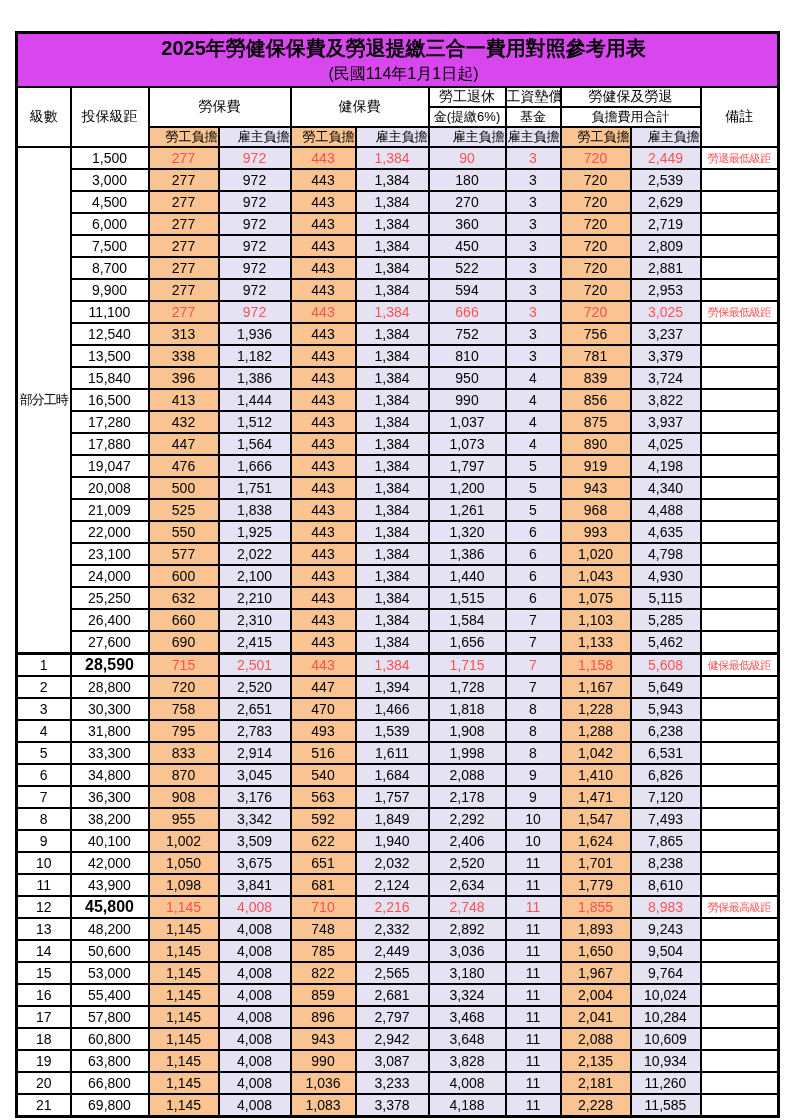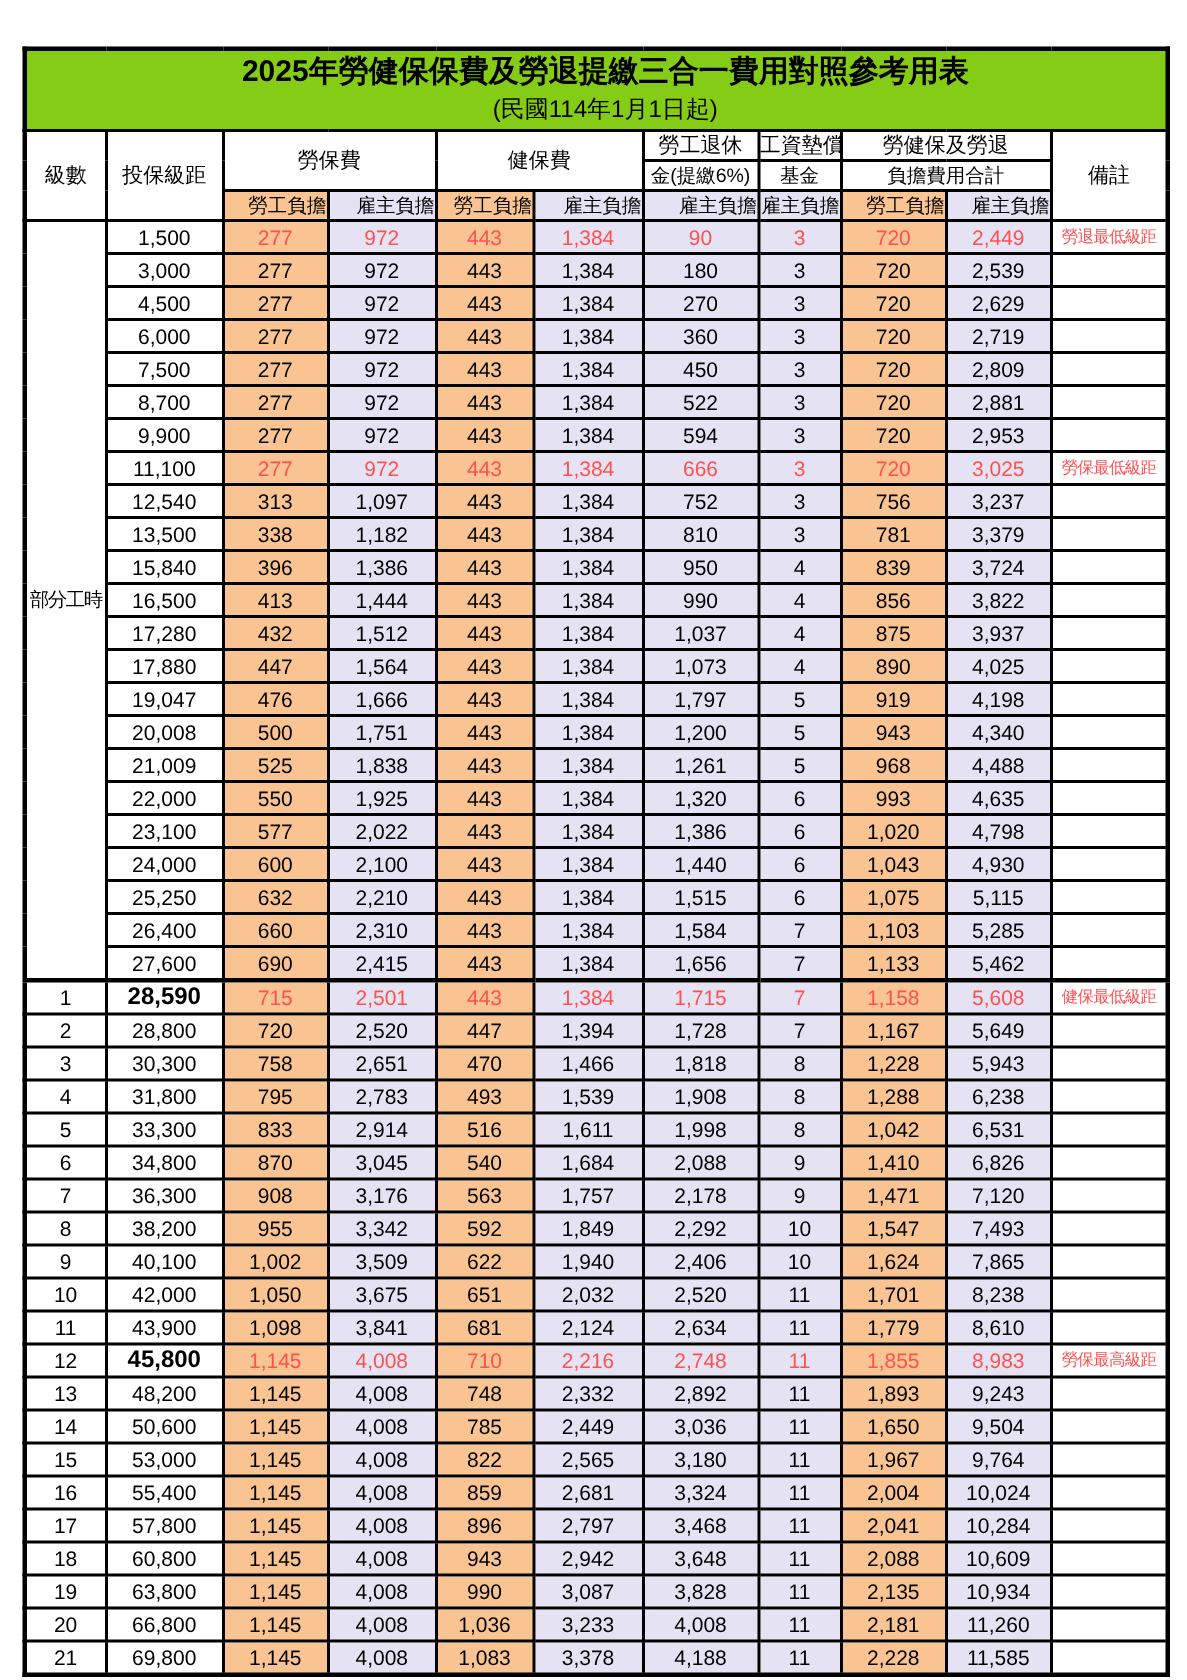--- a/index.html
+++ b/index.html
@@ -1,19 +1,19 @@
 <!DOCTYPE html>
 <html style="--orange: #F9C492; --lav: #E5E3F3; --red: #FF5050;"><head>
 <meta charset="utf-8">
 <style>
   html,body{margin:0;padding:0;background:#fff;}
   body{width:791px;height:1120px;font-family:"Liberation Sans","DejaVu Sans",sans-serif;color:#000;}
   table{border-collapse:collapse;table-layout:fixed;margin:31px 0 0 15px;width:762px;border:3px solid #000;}
   td{border:2px solid #000;text-align:center;vertical-align:middle;padding:0;overflow:hidden;white-space:nowrap;}
-  .title-cell{height:52px;background:#84cc16;padding-left:12px;}
+  .title-cell{height:52px;background:#d946ef;padding-left:12px;}
   .title{font-size:20px;font-weight:bold;line-height:27px;}
   .subtitle{font-size:16px;font-weight:normal;line-height:23px;}
   .hA td{height:16px;font-size:14px;}
   .hB td{height:16px;font-size:13px;}
   .hC td{height:15px;font-size:13px;text-align:right;}
   tbody td{height:20px;font-size:14px;line-height:20px;}
   .emp{background:var(--orange);}
   .er{background:var(--lav);}
   td.part-time{font-size:13px;white-space:nowrap;letter-spacing:-1px;margin-left:44px;}
   td.remark{font-size:11px;letter-spacing:-0.5px;}
@@ -165,21 +165,21 @@
         <td class="val er">1,384</td>
         <td class="val er">666</td>
         <td class="val er">3</td>
         <td class="val emp">720</td>
         <td class="val er">3,025</td>
         <td class="remark val">勞保最低級距</td>
       </tr>
       <tr>
         <td class="bracket">12,540</td>
         <td class="val emp">313</td>
-        <td class="val er">1,097</td>
+        <td class="val er">1,936</td>
         <td class="val emp">443</td>
         <td class="val er">1,384</td>
         <td class="val er">752</td>
         <td class="val er">3</td>
         <td class="val emp">756</td>
         <td class="val er">3,237</td>
         <td class="remark val"></td>
       </tr>
       <tr>
         <td class="bracket">13,500</td>

